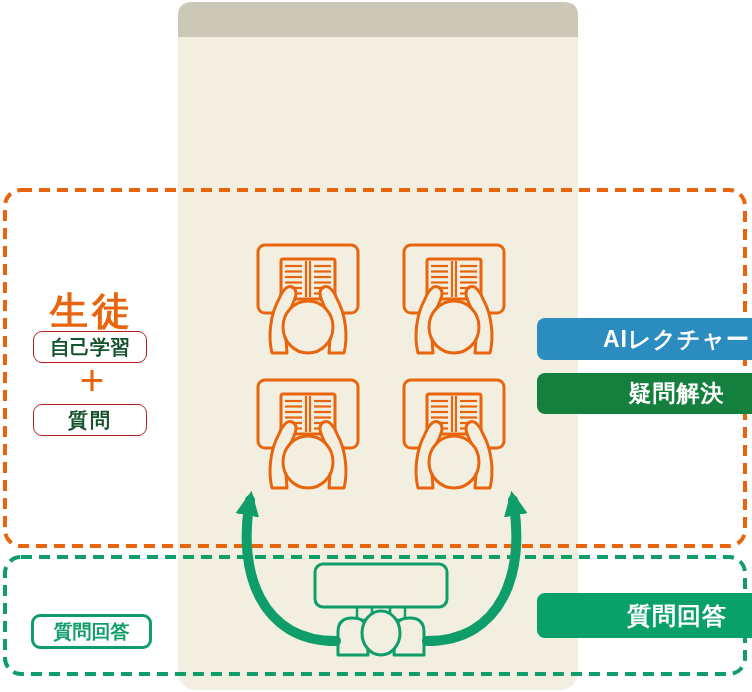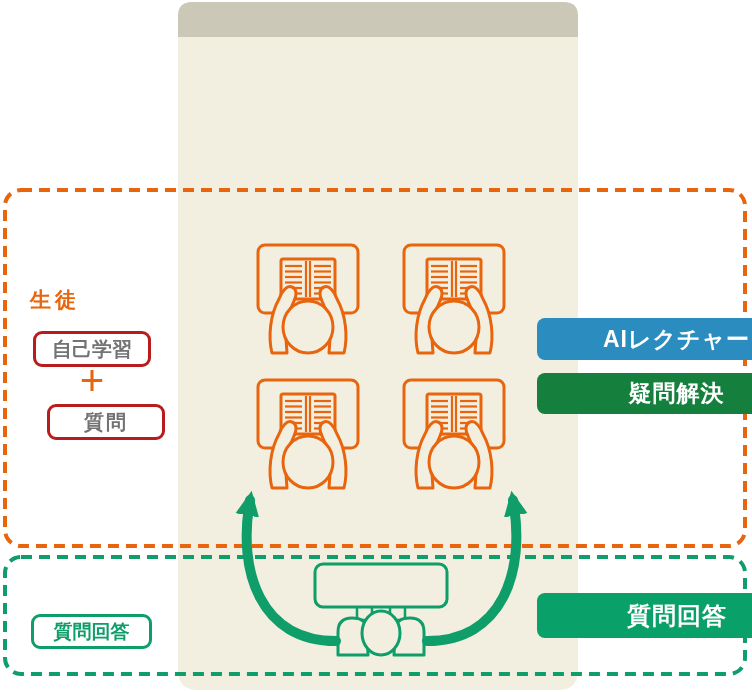--- a/index.html
+++ b/index.html
@@ -1,30 +1,30 @@
 <!DOCTYPE html>
 <html><head>
 <meta charset="utf-8">
 <style>
   html,body{margin:0;padding:0;background:#ffffff;}
   .stage{position:relative;width:752px;height:692px;background:#ffffff;overflow:hidden;
          font-family:"Liberation Sans",sans-serif;}
   .stage svg{position:absolute;left:0;top:0;}
 
   
-  .side-heading{position:absolute;left:30px;width:124px;
-    font-weight:800;font-size:21px;letter-spacing:4px;}
+  .side-heading{position:absolute;left:30px;width:124px;text-align:center;
+    font-weight:800;font-size:38px;letter-spacing:4px;}
   .side-heading.orange{color:#E8650D;top:286px;}
   .side-heading.green{color:#0F9D69;top:566px;}
   .side-box{position:absolute;left:33px;width:112px;text-align:center;
     border-radius:9px;font-weight:700;}
-  .side-box.orange{border:3px solid #b91c1c;color:#737373;font-size:20px;line-height:30px;}
+  .side-box.orange{border:1px solid #b91c1c;color:#14532d;font-size:20px;line-height:30px;}
   .side-box.green{border:3px solid #0F9D69;color:#0F9D69;font-size:19px;line-height:29px;}
   .box-study{top:331px;}
-  .box-question{top:404px;letter-spacing:2px;margin-left:14px;}
+  .box-question{top:404px;letter-spacing:2px;}
   .box-answer{top:614px;left:31px;width:115px;}
   .plus-sign{position:absolute;left:30px;top:360px;width:124px;text-align:center;
     color:#E8650D;font-size:42px;font-weight:400;line-height:42px;}
 
   
   .badge{position:absolute;left:537px;width:191px;display:flex;align-items:center;
     justify-content:center;color:#ffffff;border-radius:8px;font-size:23px;
     font-weight:600;letter-spacing:1px;padding-left:44px;}
   .badge-ai{top:318px;height:42px;background:#2B8CBF;}
   .badge-solve{top:373px;height:41px;background:#15803d;}

